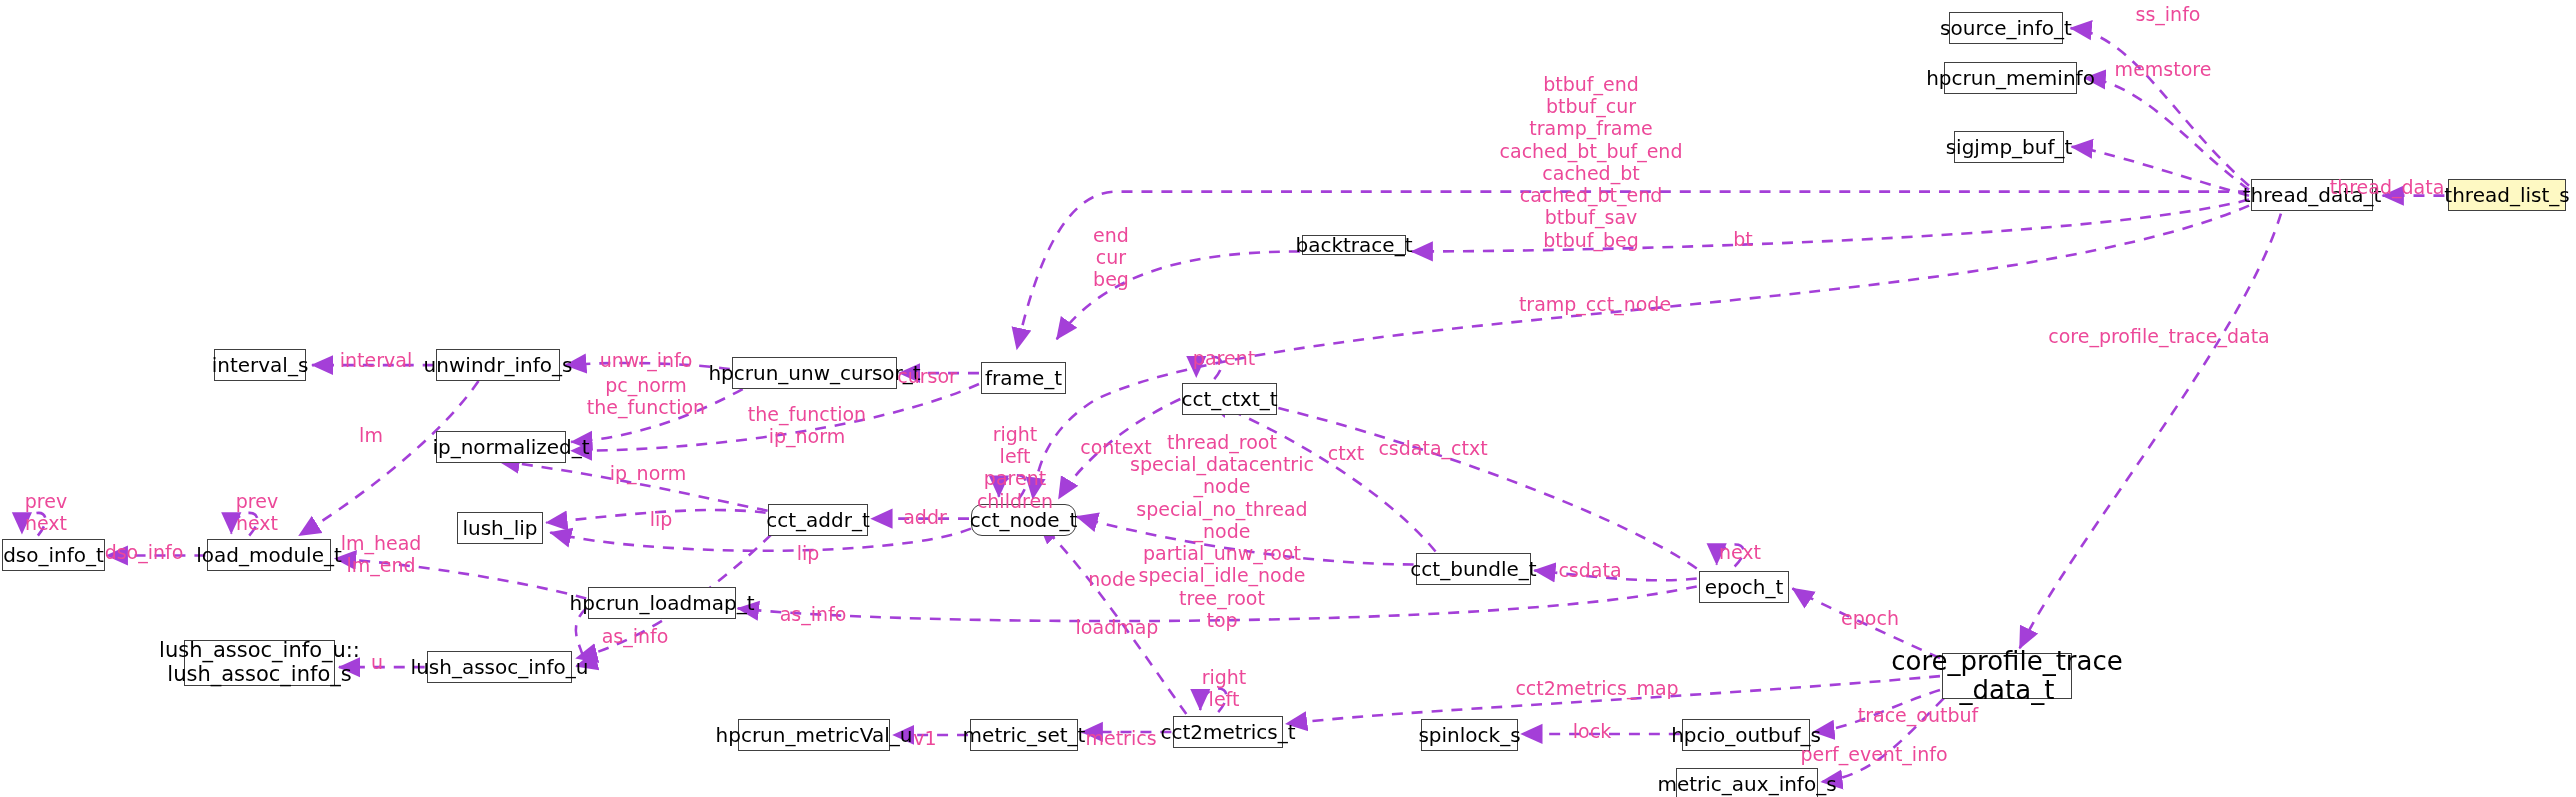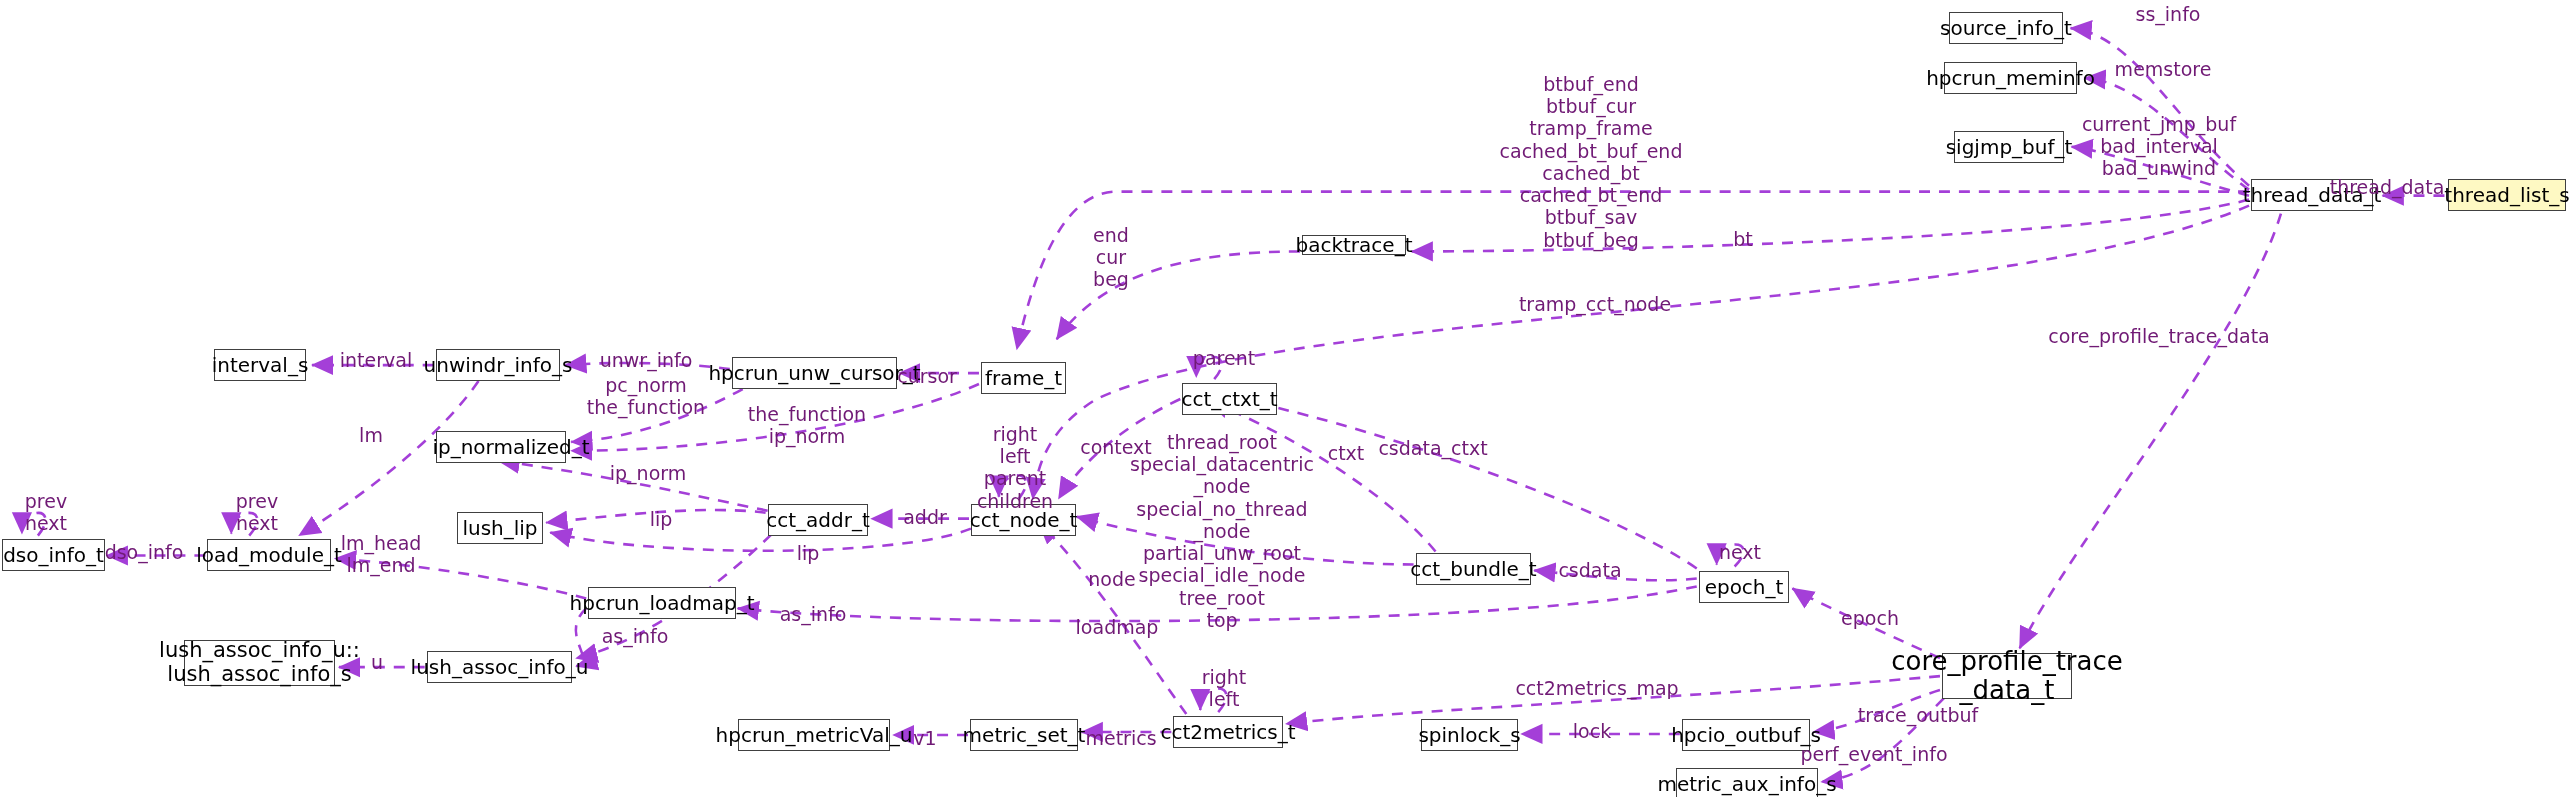--- a/index.html
+++ b/index.html
@@ -31,21 +31,21 @@
     letter-spacing:0px;
     z-index:5;
   }
   .node.root{
     background:#fef9c3;
     border-color:#404040;
   }
   .elabel{
     position:absolute;
     font-size:19px;
-    color:#701a75;
+    color:#ec4899;
     line-height:1.17;
     text-align:center;
     white-space:pre;
     z-index:6;
     transform:translateX(-50%);
   }
 </style>
 </head>
 <body>
 
@@ -158,21 +158,21 @@
   <div class="node" style="left:214px;top:349px;width:92px;height:32px;"><span>interval_s</span></div>
   <div class="node" style="left:436px;top:349px;width:124px;height:32px;"><span>unwindr_info_s</span></div>
   <div class="node" style="left:732px;top:357px;width:165px;height:32px;"><span>hpcrun_unw_cursor_t</span></div>
   <div class="node" style="left:981px;top:362px;width:85px;height:32px;"><span>frame_t</span></div>
   <div class="node" style="left:1182px;top:383px;width:95px;height:32px;"><span>cct_ctxt_t</span></div>
   <div class="node" style="left:436px;top:431px;width:130px;height:32px;padding-left:20px;"><span>ip_normalized_t</span></div>
   <div class="node" style="left:2px;top:539px;width:103px;height:32px;"><span>dso_info_t</span></div>
   <div class="node" style="left:207px;top:539px;width:124px;height:32px;"><span>load_module_t</span></div>
   <div class="node" style="left:457px;top:512px;width:86px;height:32px;"><span>lush_lip</span></div>
   <div class="node" style="left:768px;top:504px;width:100px;height:32px;"><span>cct_addr_t</span></div>
-  <div class="node" style="left:971px;top:504px;width:105px;height:32px;"><span>cct_node_t</span></div>
+  <div class="node" style="left:971px;top:504px;width:105px;height:32px;border-radius:11px;"><span>cct_node_t</span></div>
   <div class="node" style="left:1416px;top:553px;width:115px;height:32px;"><span>cct_bundle_t</span></div>
   <div class="node" style="left:1699px;top:571px;width:90px;height:32px;"><span>epoch_t</span></div>
   <div class="node" style="left:588px;top:587px;width:148px;height:32px;"><span>hpcrun_loadmap_t</span></div>
   <div class="node" style="left:184px;top:640px;width:151px;height:46px;font-size:21px;"><span>lush_assoc_info_u::
 lush_assoc_info_s</span></div>
   <div class="node" style="left:427px;top:651px;width:145px;height:32px;"><span>lush_assoc_info_u</span></div>
   <div class="node" style="left:1942px;top:653px;width:130px;height:46px;font-size:26px;"><span>core_profile_trace
 _data_t</span></div>
   <div class="node" style="left:1173px;top:716px;width:110px;height:32px;"><span>cct2metrics_t</span></div>
   <div class="node" style="left:738px;top:719px;width:152px;height:32px;"><span>hpcrun_metricVal_u</span></div>
@@ -184,23 +184,20 @@
   <div class="elabel" style="left:2168px;top:3px;">ss_info</div>
   <div class="elabel" style="left:2163px;top:58px;">memstore</div>
   <div class="elabel" style="left:1591px;top:73px;">btbuf_end
 btbuf_cur
 tramp_frame
 cached_bt_buf_end
 cached_bt
 cached_bt_end
 btbuf_sav
 btbuf_beg</div>
-  <div class="elabel" style="left:2159px;top:113px;">current_jmp_buf
-bad_interval
-bad_unwind</div>
   <div class="elabel" style="left:2387px;top:176px;">thread_data</div>
   <div class="elabel" style="left:1111px;top:224px;">end
 cur
 beg</div>
   <div class="elabel" style="left:1743px;top:228px;">bt</div>
   <div class="elabel" style="left:1595px;top:293px;">tramp_cct_node</div>
   <div class="elabel" style="left:2159px;top:325px;">core_profile_trace_data</div>
   <div class="elabel" style="left:376px;top:349px;">interval</div>
   <div class="elabel" style="left:646px;top:349px;">unwr_info</div>
   <div class="elabel" style="left:927px;top:365px;">cursor</div>

